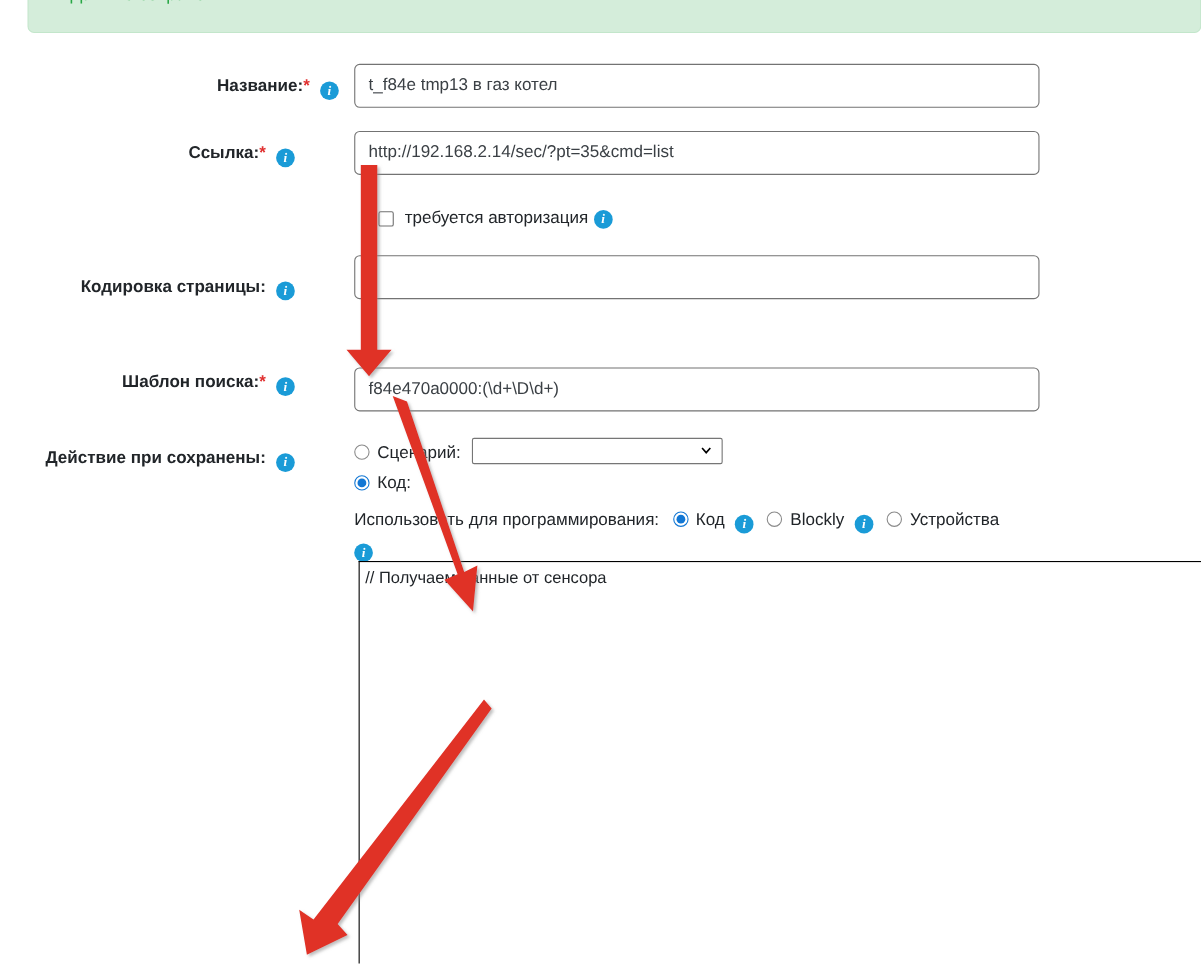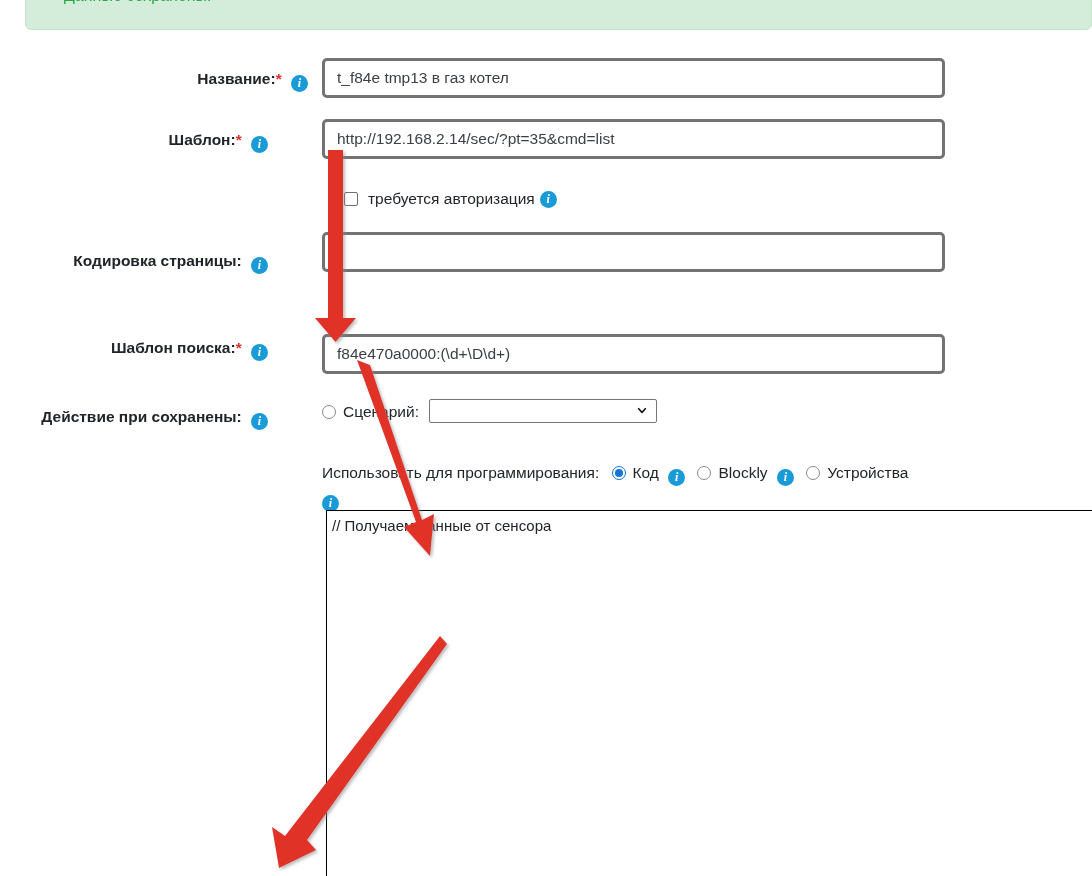--- a/index.html
+++ b/index.html
@@ -81,21 +81,21 @@
     text-align: center;
     vertical-align: -3px;
     margin-left: 5px;
   }
 
   
   .text-input {
     box-sizing: border-box;
     width: 623px;
     height: 40px;
-    border: 3px solid #737373;
+    border: 1px solid #737373;
     border-radius: 5px;
     background: #ffffff;
     font-family: "Liberation Sans", sans-serif;
     font-size: 15.5px;
     color: #3b4045;
     padding: 0 12px;
     outline: none;
   }
 
   
@@ -222,21 +222,21 @@
       <span>Название:</span><span class="req">*</span>
       <span class="info-icon">i</span>
     </div>
     <div class="field-col">
       <input class="text-input" type="text" value="t_f84e tmp13 в газ котел" style="">
     </div>
   </div>
 
   <div class="row" style="top:77px;">
     <div class="label-col" style="top:8px;">
-      <span>Шаблон:</span><span class="req">*</span>
+      <span>Ссылка:</span><span class="req">*</span>
       <span class="info-icon">i</span>
     </div>
     <div class="field-col">
       <input class="text-input" type="text" value="http://192.168.2.14/sec/?pt=35&amp;cmd=list" style="">
     </div>
   </div>
 
   <div class="row" style="top:148px;">
     <div class="field-col cbx-row" style="left:324px;padding-left:20px;">
       <span class="cbx"></span>
@@ -272,20 +272,23 @@
     </div>
     <div class="field-col" style="left:322px;">
       <div class="radio-line">
         <span class="radio"></span><span>Сценарий:</span>
         <span class="select-box">
           <svg class="chev" viewBox="0 0 12 12">
             <path d="M1.5 4 L6 9 L10.5 4" stroke="#000" stroke-width="1.8" fill="none"></path>
           </svg>
         </span>
       </div>
+      <div class="radio-line">
+        <span class="radio checked"></span><span>Код:</span>
+      </div>
     </div>
   </div>
 
   <div class="row" style="top:418px;">
     <div class="field-col prog-row" style="left:322px; width:760px;">
       <span>Использовать для программирования:</span>
       <span class="radio checked" style="margin-left:8px;"></span><span>Код</span>
       <span class="info-icon">i</span>
       <span class="radio" style="margin-left:8px;"></span><span>Blockly</span>
       <span class="info-icon">i</span>

